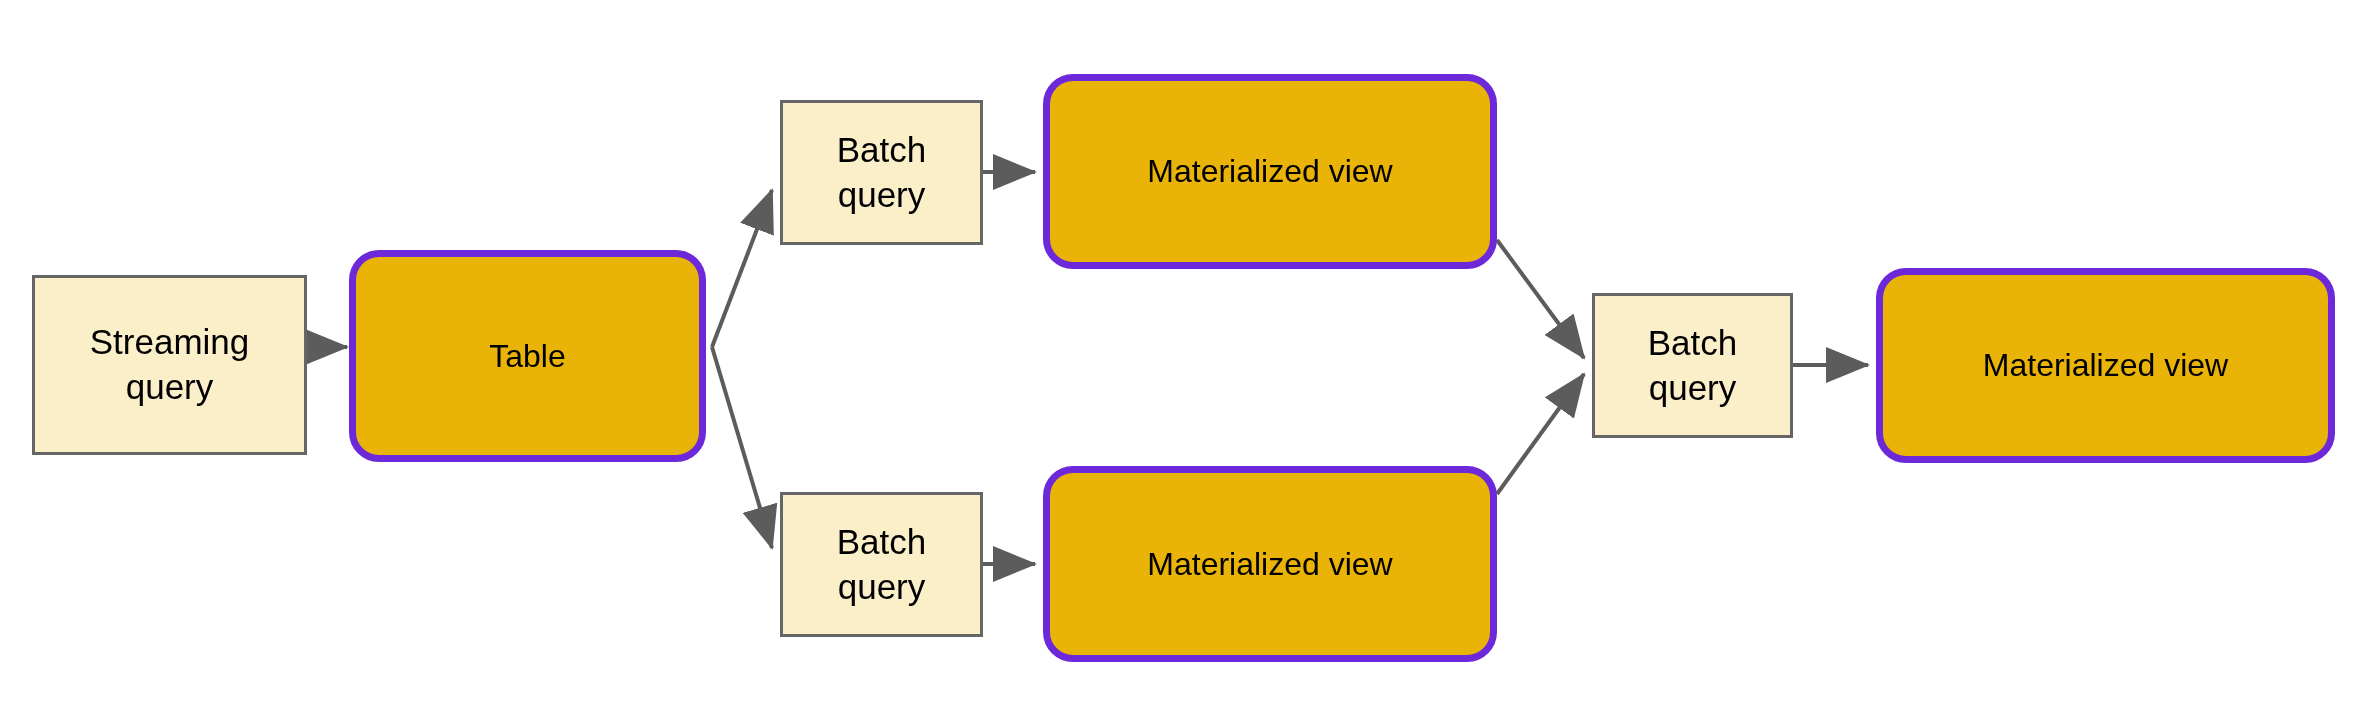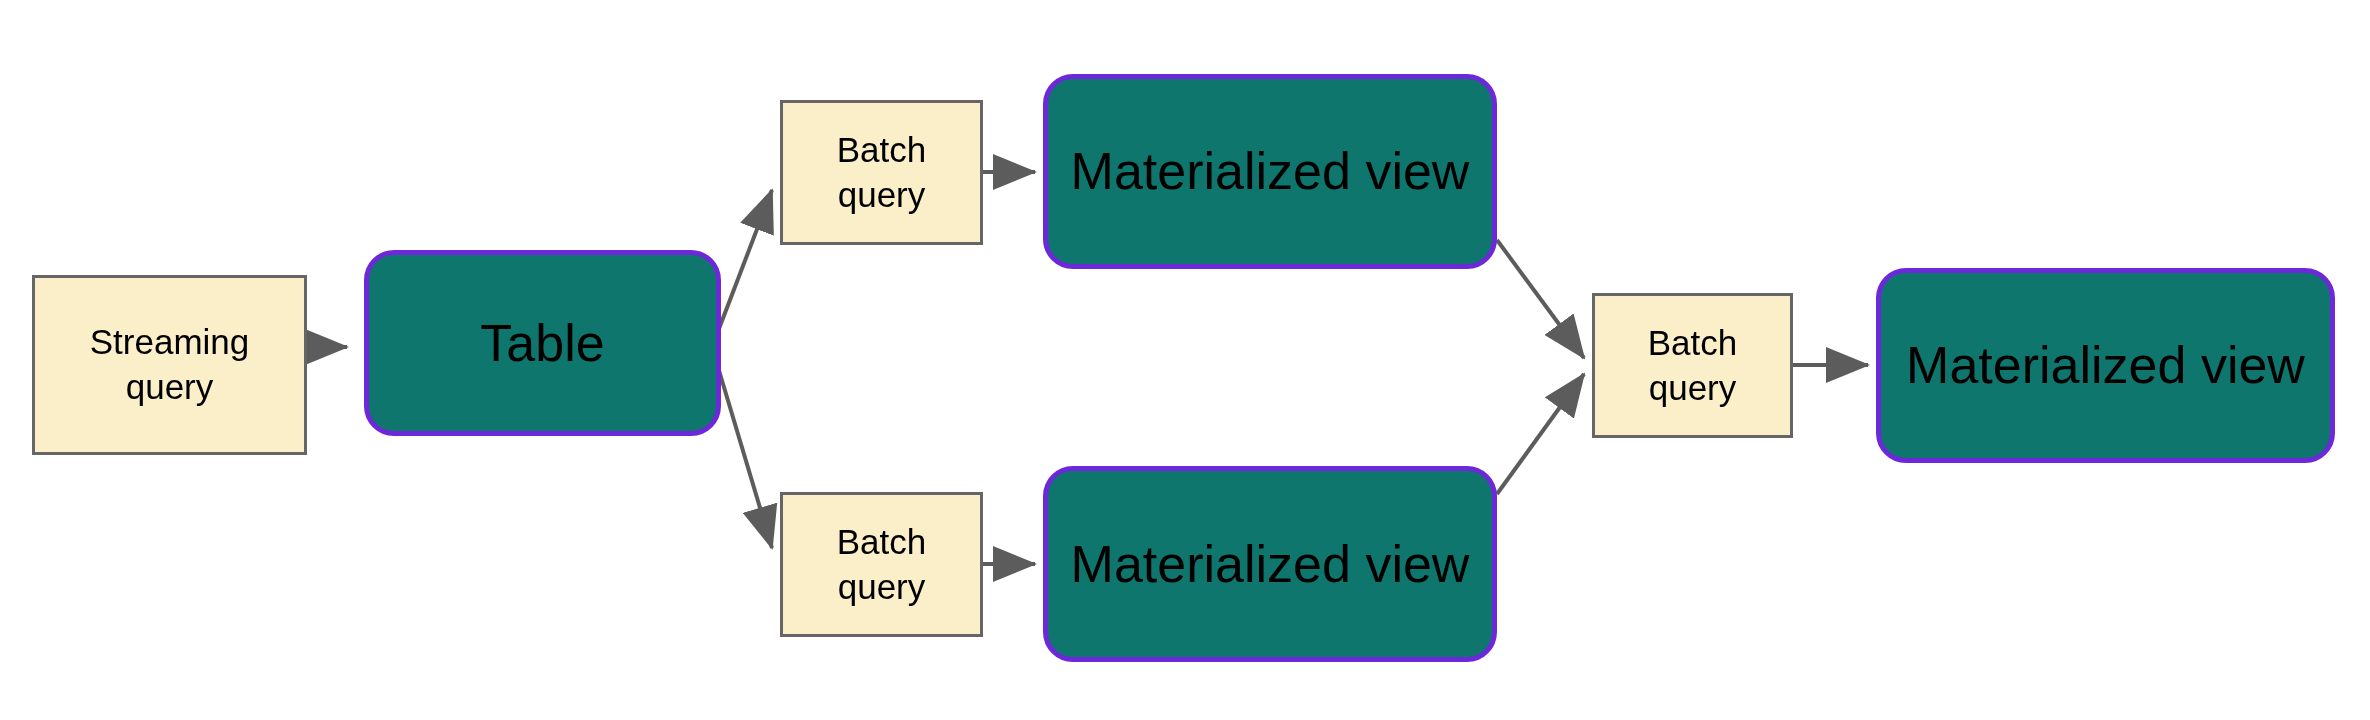--- a/index.html
+++ b/index.html
@@ -38,29 +38,29 @@
     line-height: 1.28;
     white-space: pre-line;
   }
   .node-process {
     background: #fbefca;
     border: 3px solid #666666;
     border-radius: 0;
     font-size: 35px;
   }
   .node-store {
-    background: #0f766e;
-    border: 5px solid #6d28d9;
+    background: #eab308;
+    border: 7px solid #6d28d9;
     border-radius: 30px;
-    font-size: 52px;
+    font-size: 32px;
   }
 
   
   #node-streaming-query { left: 32px;   top: 275px; width: 275px; height: 180px; }
-  #node-table           { left: 364px;  top: 250px; width: 357px; height: 186px; align-items: center; }
+  #node-table           { left: 349px;  top: 250px; width: 357px; height: 212px; align-items: center; }
   #node-batch-query-top { left: 780px;  top: 100px; width: 203px; height: 145px; }
   #node-mv-top          { left: 1043px; top: 74px;  width: 454px; height: 195px; }
   #node-batch-query-bot { left: 780px;  top: 492px; width: 203px; height: 145px; }
   #node-mv-bot          { left: 1043px; top: 466px; width: 454px; height: 196px; }
   #node-batch-query-mid { left: 1592px; top: 293px; width: 201px; height: 145px; }
   #node-mv-right        { left: 1876px; top: 268px; width: 459px; height: 195px; }
 </style>
 </head>
 <body>
 

